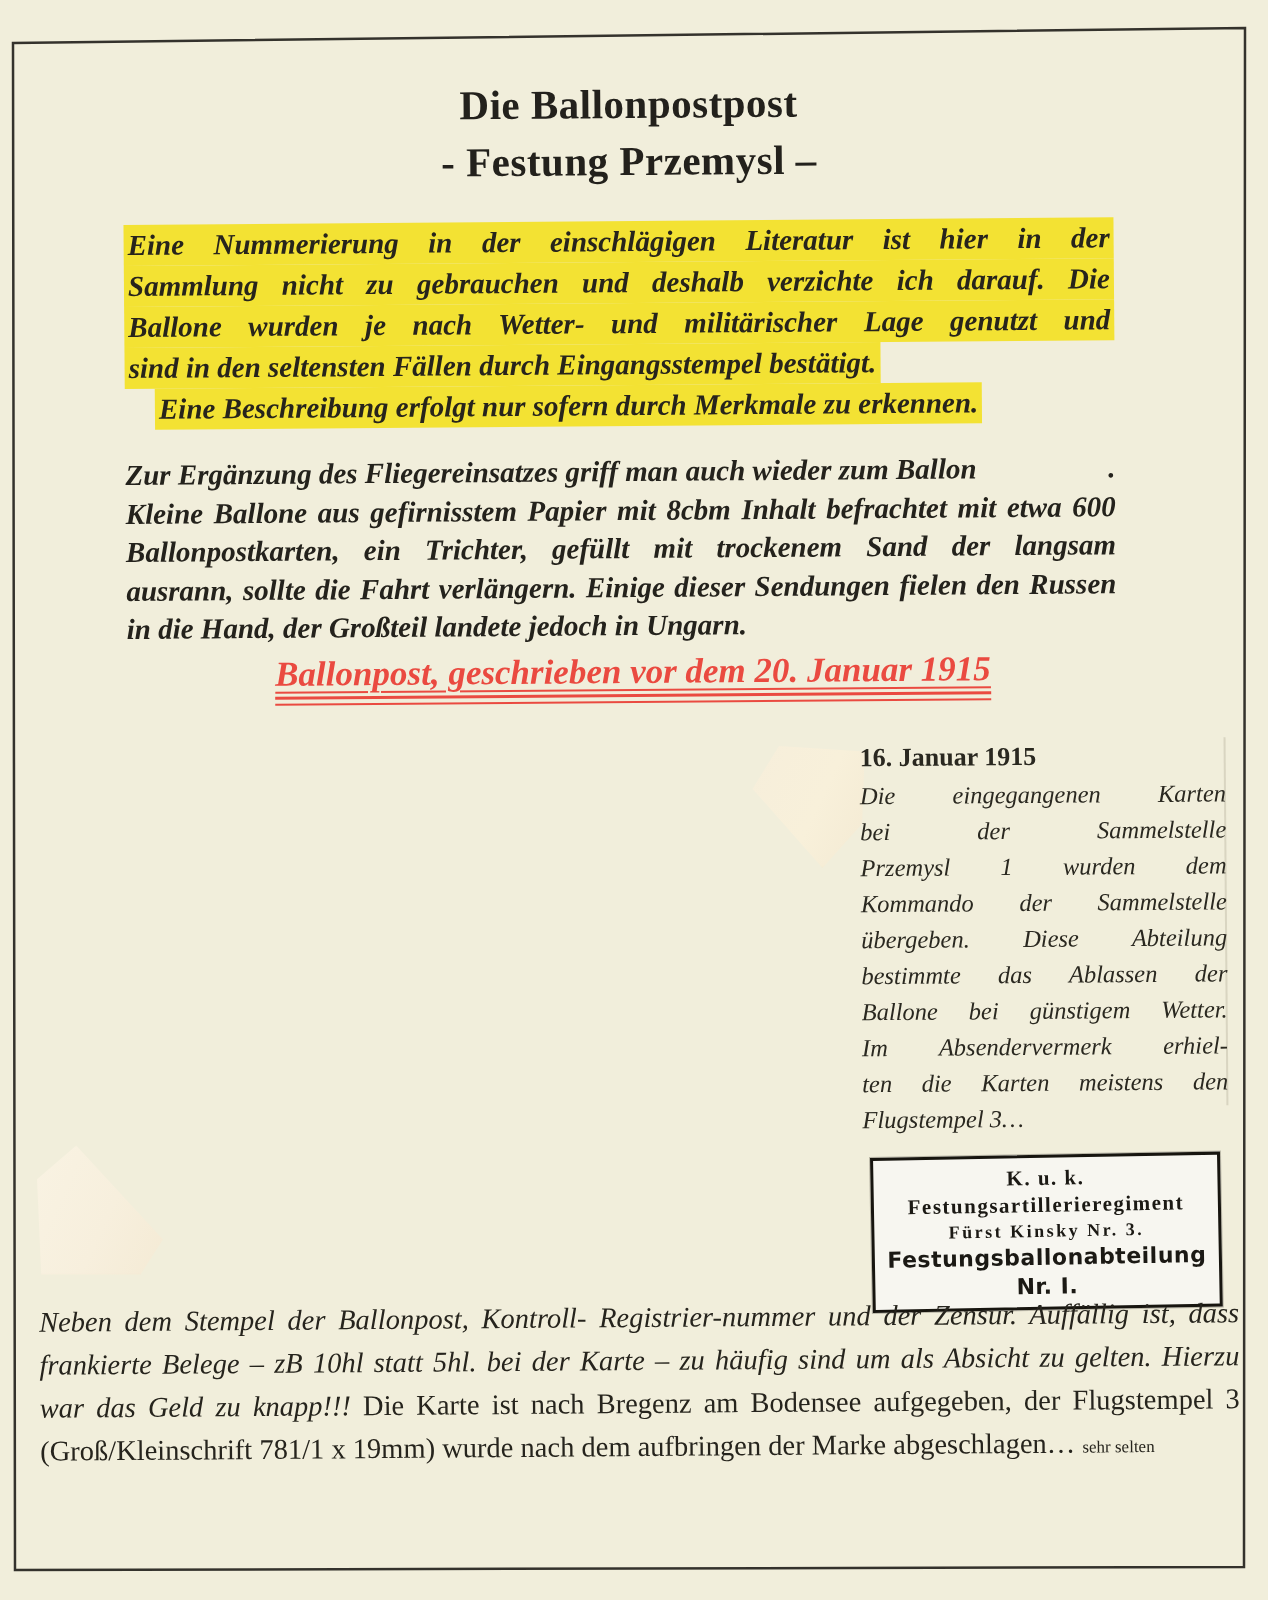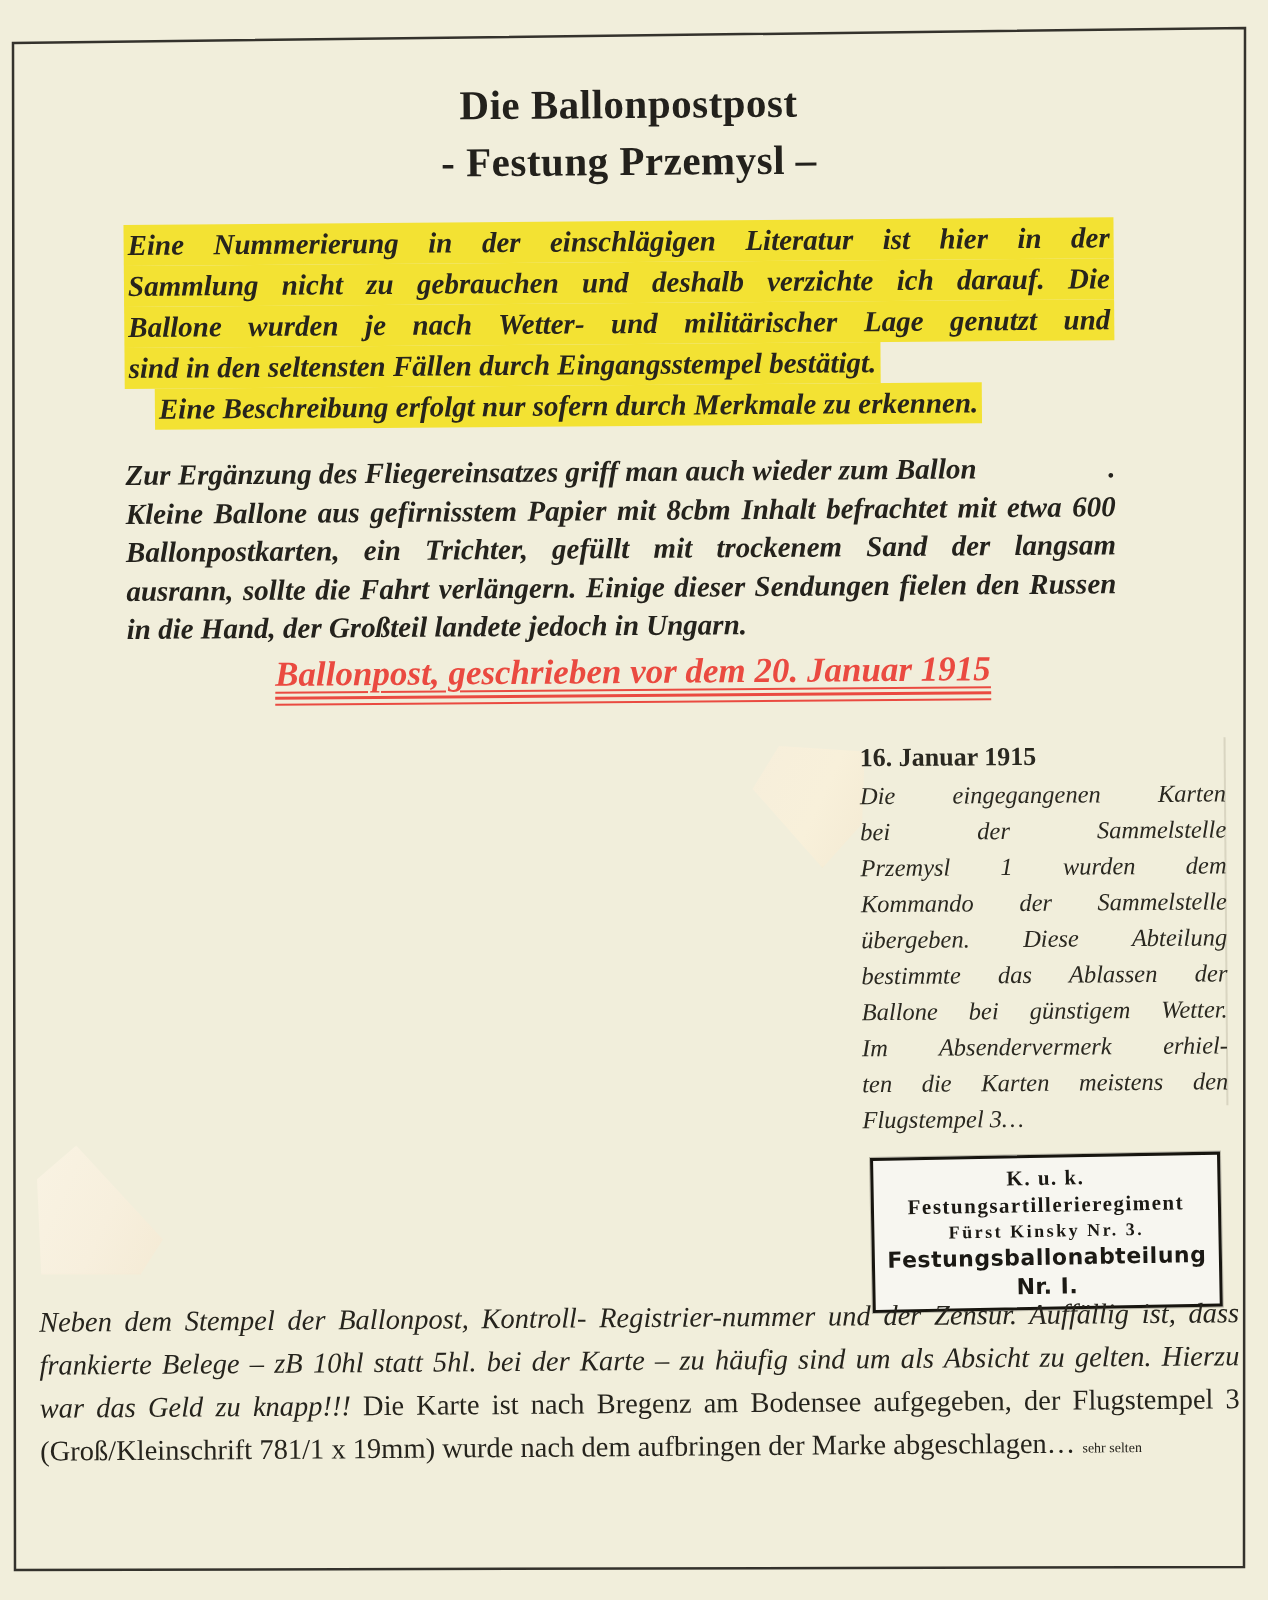--- a/index.html
+++ b/index.html
@@ -53,21 +53,21 @@
          transform:rotate(-0.6deg);text-align:center;padding:7px 4px 6px 4px;color:#1b1914;}
   .stamp-l1{font-size:21px;line-height:27px;letter-spacing:1.5px;font-weight:bold;font-family:"Liberation Serif",serif;}
   .stamp-l2{font-size:18px;line-height:24px;letter-spacing:2.5px;font-weight:bold;font-family:"Liberation Serif",serif;}
   .stamp-l3{font-size:22px;line-height:29px;letter-spacing:0.5px;font-weight:bold;font-family:"DejaVu Sans",sans-serif;}
 
   
   .footer{position:absolute;left:35px;top:1296px;width:1200px;font-size:28.5px;line-height:43px;color:#26241d;}
   .footer .it{font-style:italic;}
   .footer .rm{font-style:normal;font-stretch:condensed;}
   .footer-line{display:block;}
-  .small-note{font-size:14px;font-style:normal;font-family:Liberation Serif, serif;}
+  .small-note{font-size:17px;font-style:normal;font-family:Liberation Serif, serif;}
 
   
   .tape{position:absolute;z-index:0;}
   .tape-a{left:742px;top:738px;width:132px;height:134px;
           background:linear-gradient(115deg,#f6eedb 0%,#f8f0da 55%,#f3e9d2 100%);
           clip-path:polygon(28% 6%,93% 10%,91% 64%,61% 97%,8% 38%);
           box-shadow:inset 0 0 6px rgba(190,170,130,0.35);}
   .tape-b{left:30px;top:1140px;width:140px;height:140px;
           background:linear-gradient(115deg,#f9f3e3 0%,#f7efdd 55%,#f4ead4 100%);
           clip-path:polygon(33% 4%,95% 71%,79% 96%,8% 96%,5% 28%);

